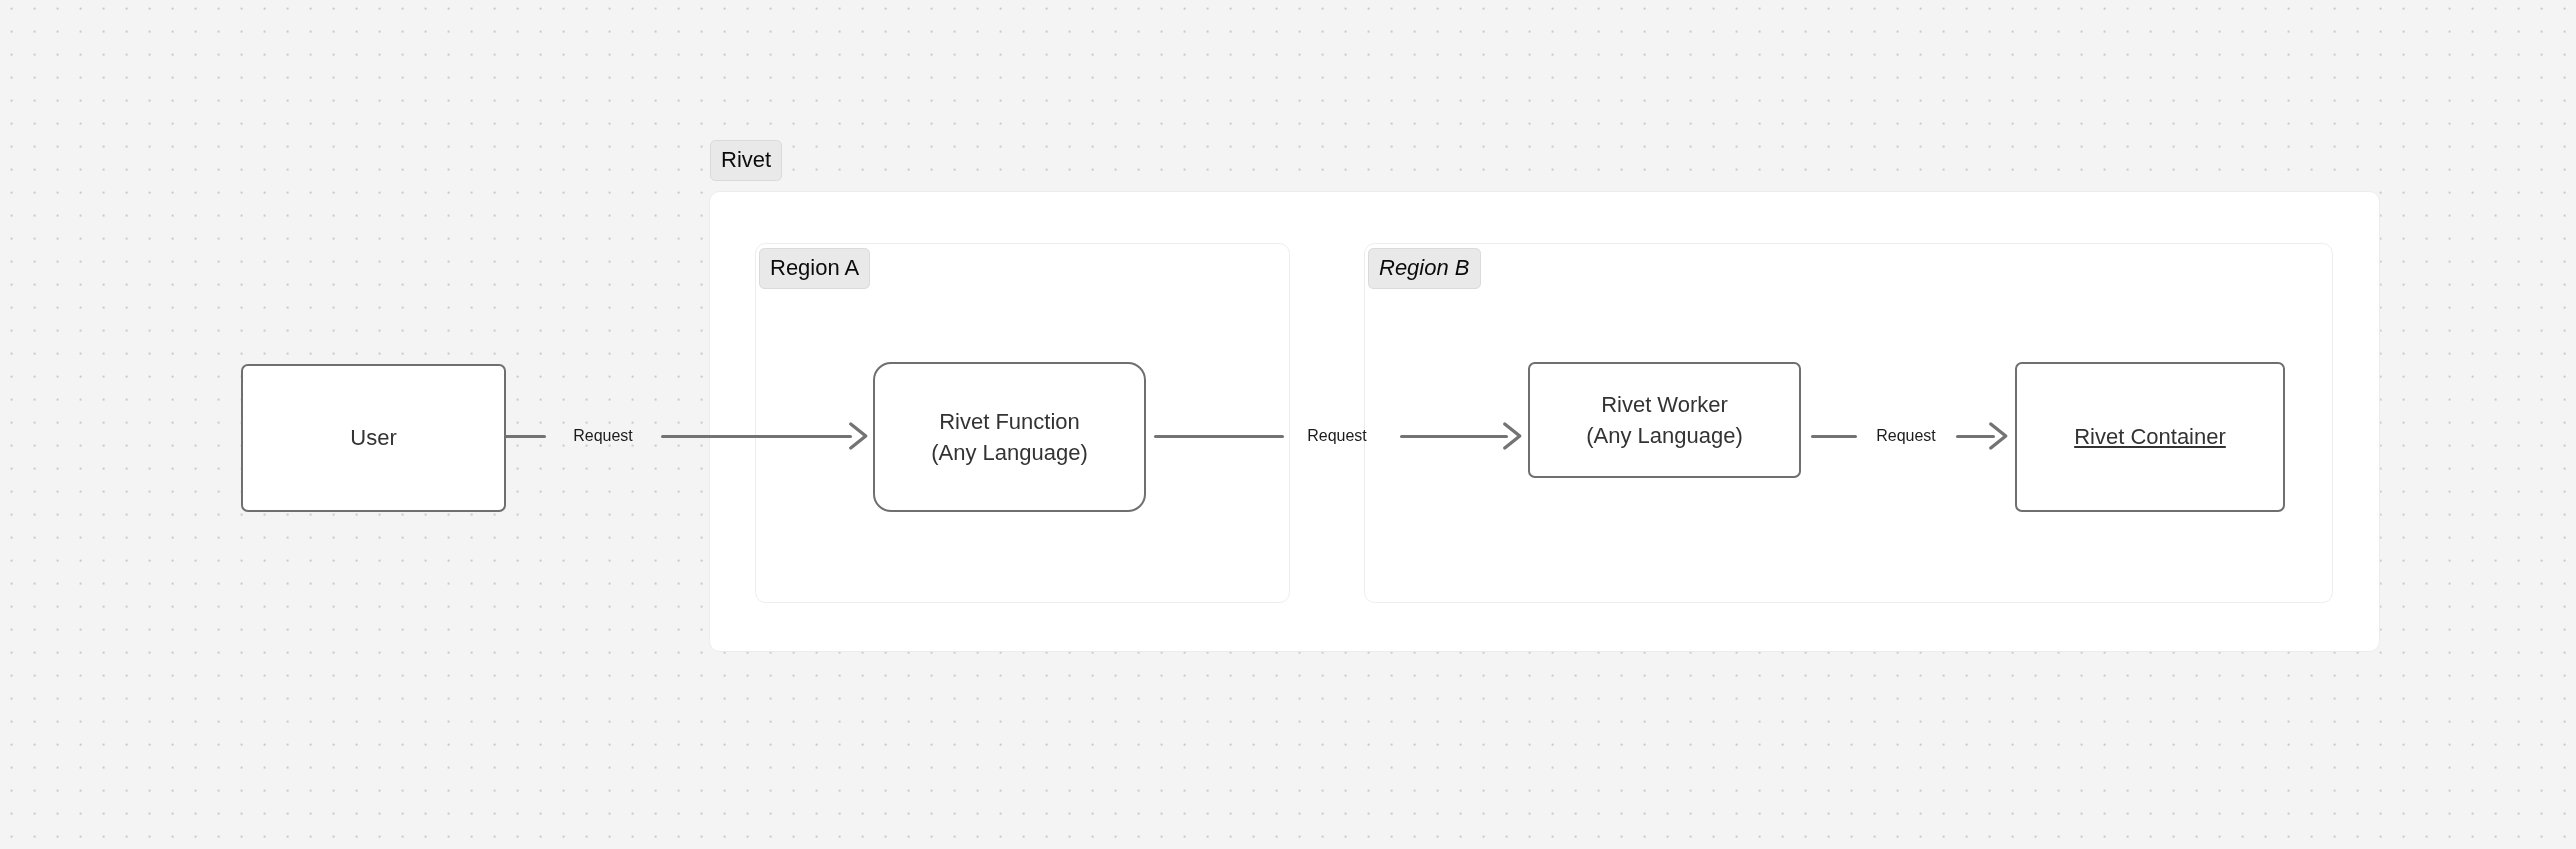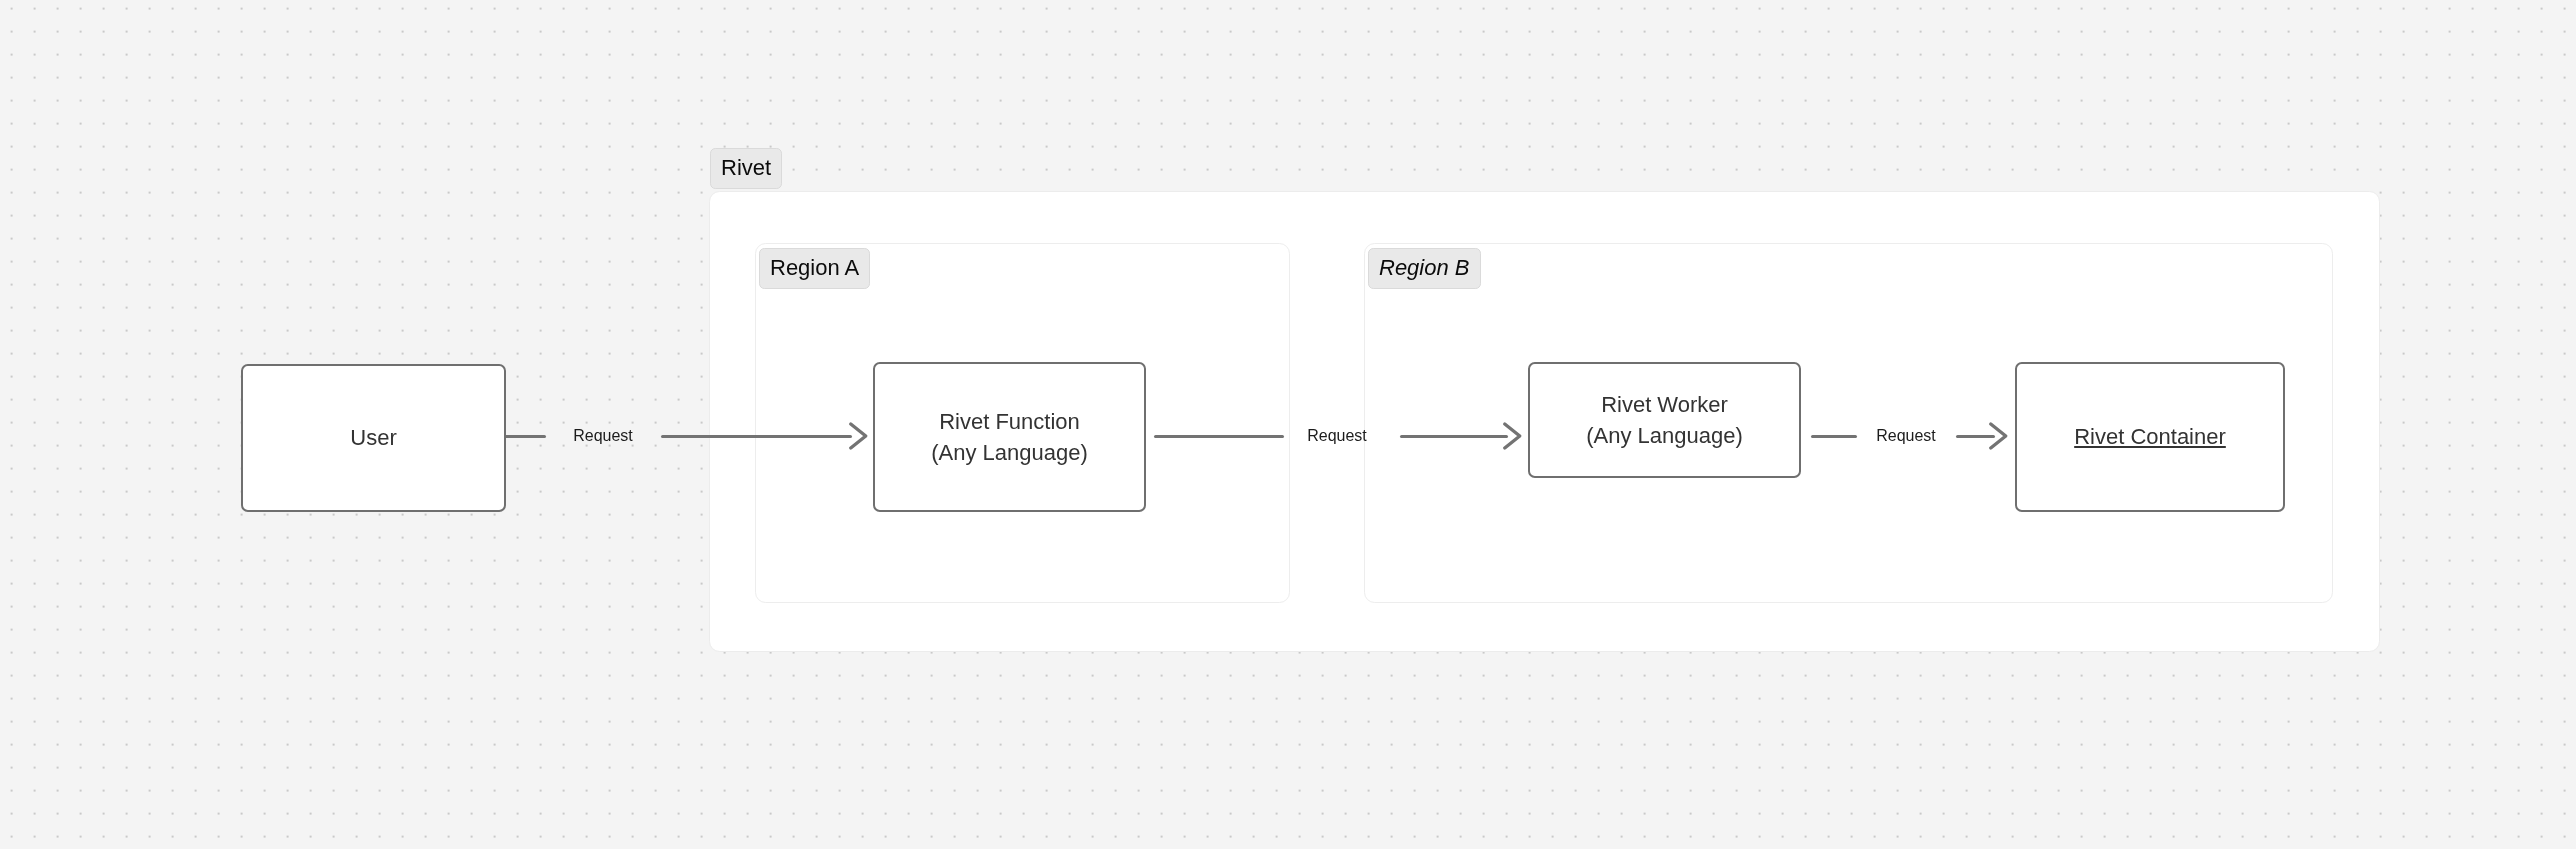--- a/index.html
+++ b/index.html
@@ -67,21 +67,21 @@
     border-radius: 5.3px;
     color: #0b0b0b;
     font-size: 22px;
     line-height: 1;
     padding: 7.6px 10px 9px 10px;
     white-space: nowrap;
     box-sizing: border-box;
   }
   #label-rivet {
     left: 710px;
-    top: 148px;
+    top: 140px;
   }
   #label-region-a {
     left: 759px;
     top: 248px;
   }
   #label-region-b {
     left: 1368px;
     top: 248px;
     font-style: italic;
   }
@@ -107,20 +107,21 @@
     top: 364px;
     width: 265px;
     height: 148px;
     margin-left: 44px;
   }
   #node-rivet-function {
     left: 873px;
     top: 362px;
     width: 273px;
     height: 150px;
+    border-radius: 18px;
   }
   #node-rivet-worker {
     left: 1528px;
     top: 362px;
     width: 273px;
     height: 116px;
   }
   #node-rivet-container {
     left: 2015px;
     top: 362px;

